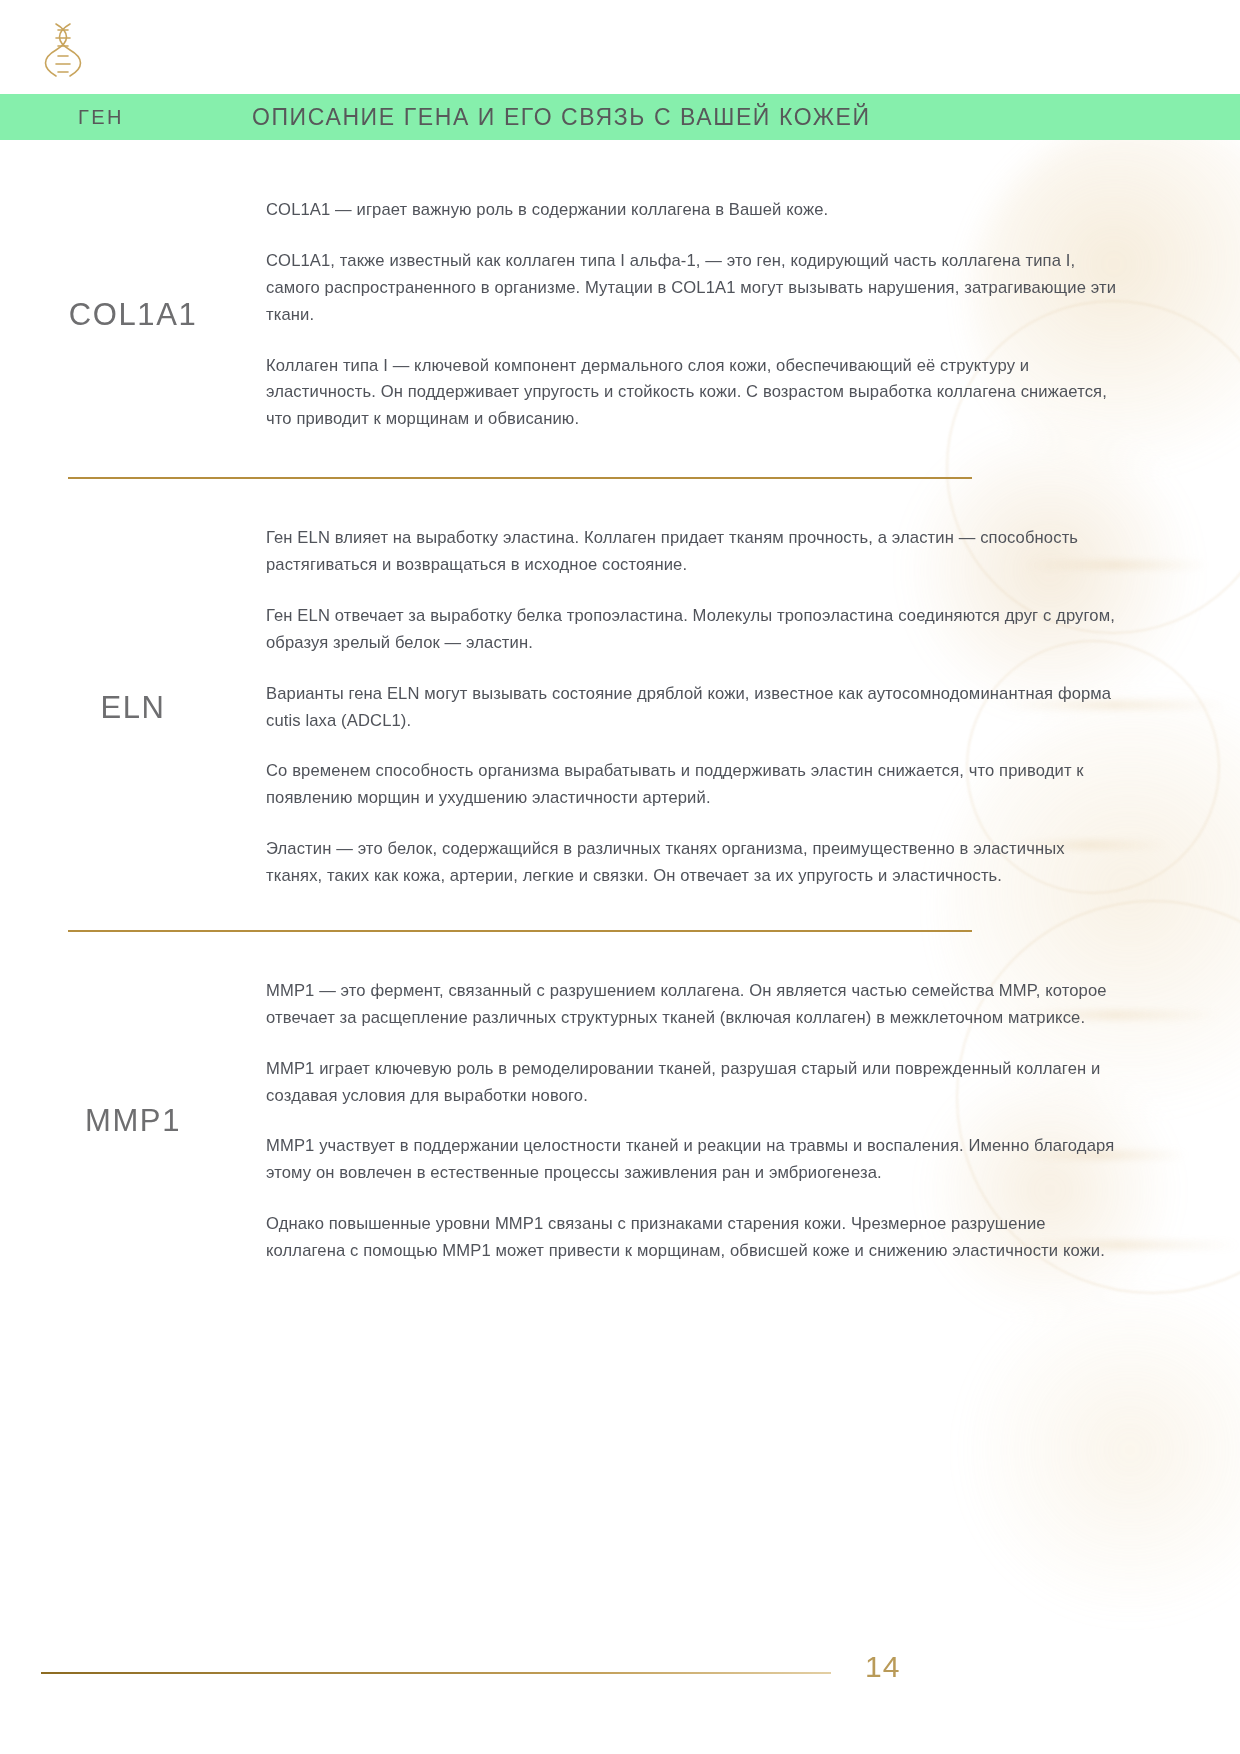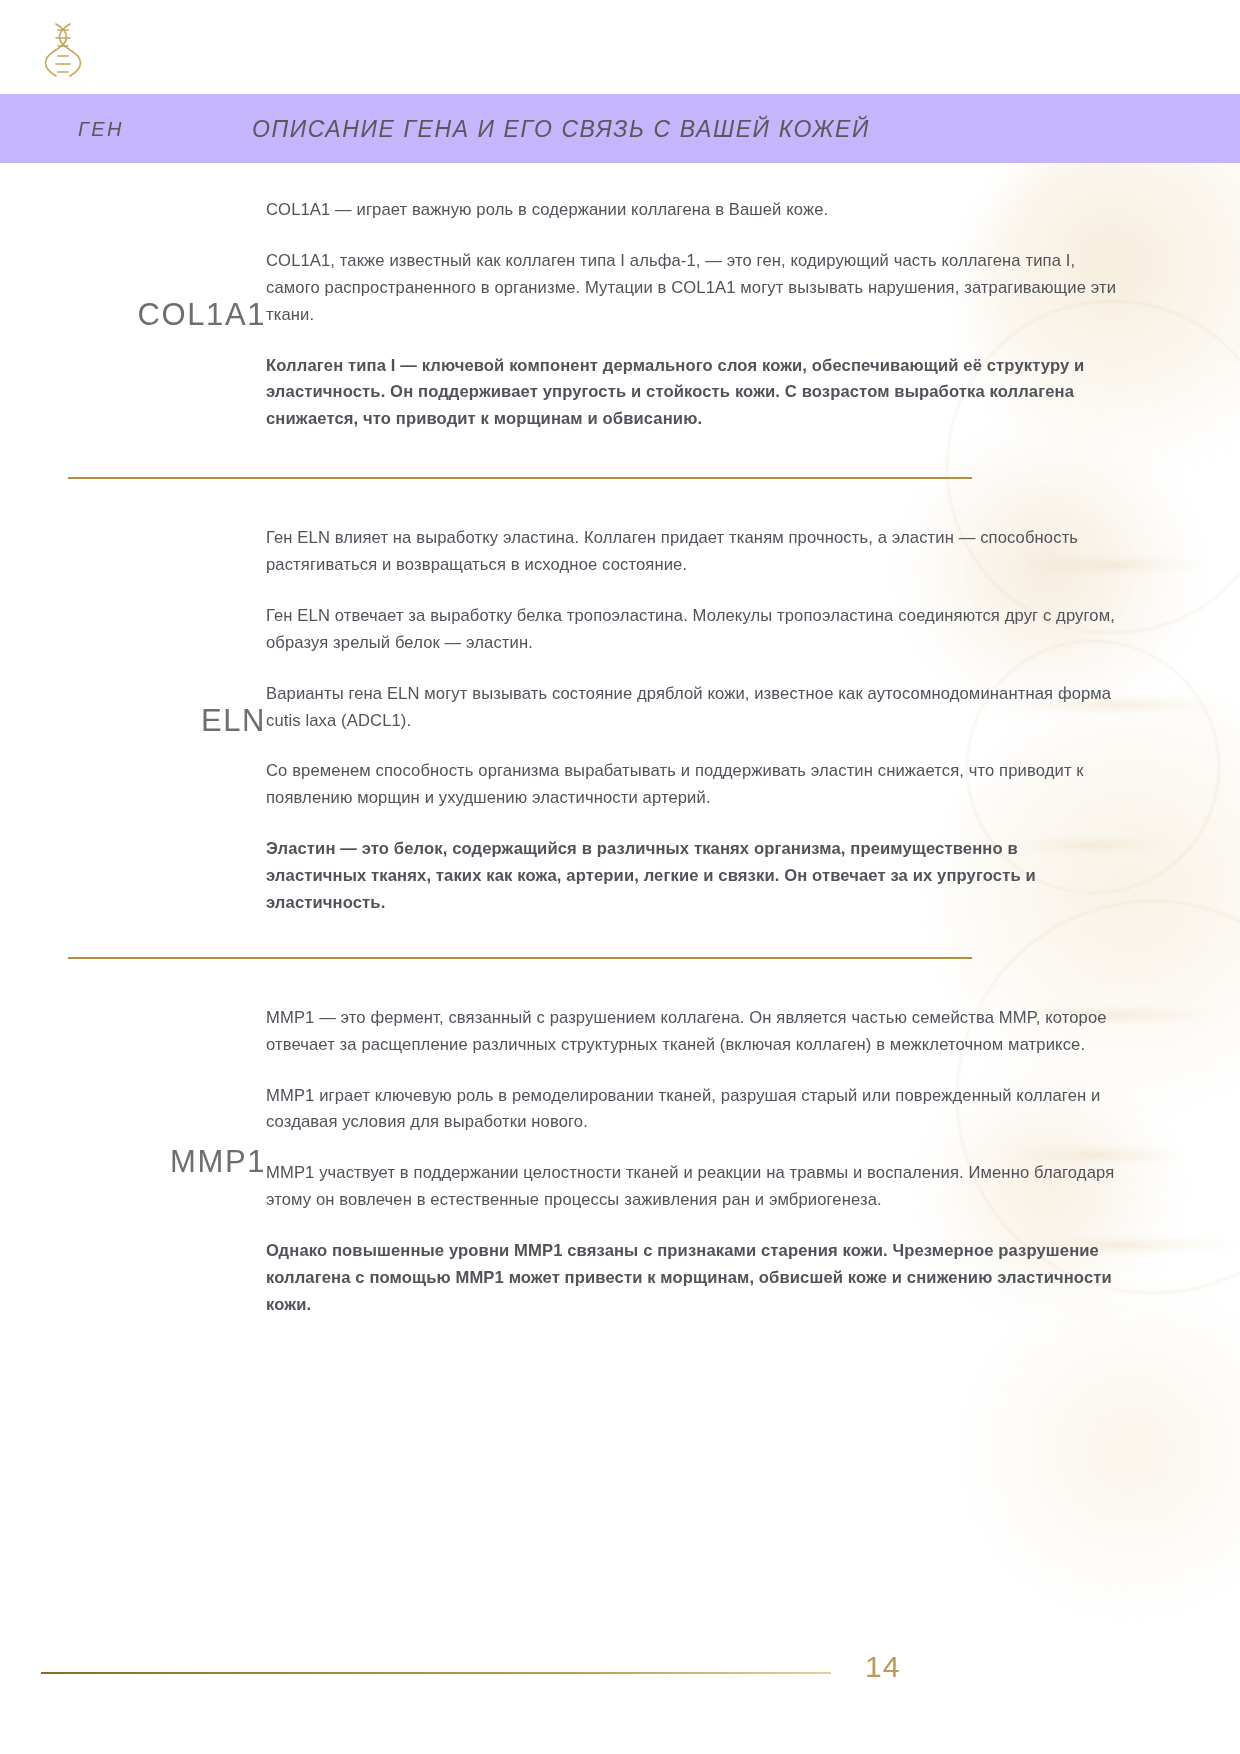--- a/index.html
+++ b/index.html
@@ -74,24 +74,23 @@
     height: 66px;
     z-index: 3;
   }
 
   
   .header-band {
     position: absolute;
     left: 0;
     top: 94px;
     width: 1240px;
-    height: 69px;
-    background: #c4b5fd;
+    height: 46px;
+    background: #86efac;
     z-index: 2;
-    font-style: italic;
   }
   .header-band .hdr-gene {
     position: absolute;
     left: 78px;
     top: 50%;
     transform: translateY(-50%);
     font-size: 20px;
     letter-spacing: 2.4px;
     color: #58585a;
     font-weight: 400;
@@ -118,42 +117,42 @@
   .gene-row {
     position: relative;
     display: flex;
     align-items: center;
     padding: 0;
   }
   .gene-name-cell {
     width: 266px;
     flex: 0 0 266px;
     display: flex;
-    justify-content: flex-end;
+    justify-content: center;
     align-items: center;
   }
   .gene-name {
     font-size: 31px;
     letter-spacing: 1.6px;
     color: #6e6e70;
     font-weight: 400;
     white-space: nowrap;
   }
   .gene-desc-cell {
     flex: 1 1 auto;
     padding-right: 118px;
   }
   .para {
     font-size: 16.6px;
     line-height: 1.62;
     color: #50535a;
     margin: 0 0 24px 0;
     letter-spacing: 0.12px;
   }
-  .para:last-child { margin-bottom: 0; font-weight: bold; }
+  .para:last-child { margin-bottom: 0; }
 
   .divider {
     width: 904px;
     margin: 0 0 0 68px;
     height: 2px;
     background: #b58e3f;
     border: 0;
   }
 
   

